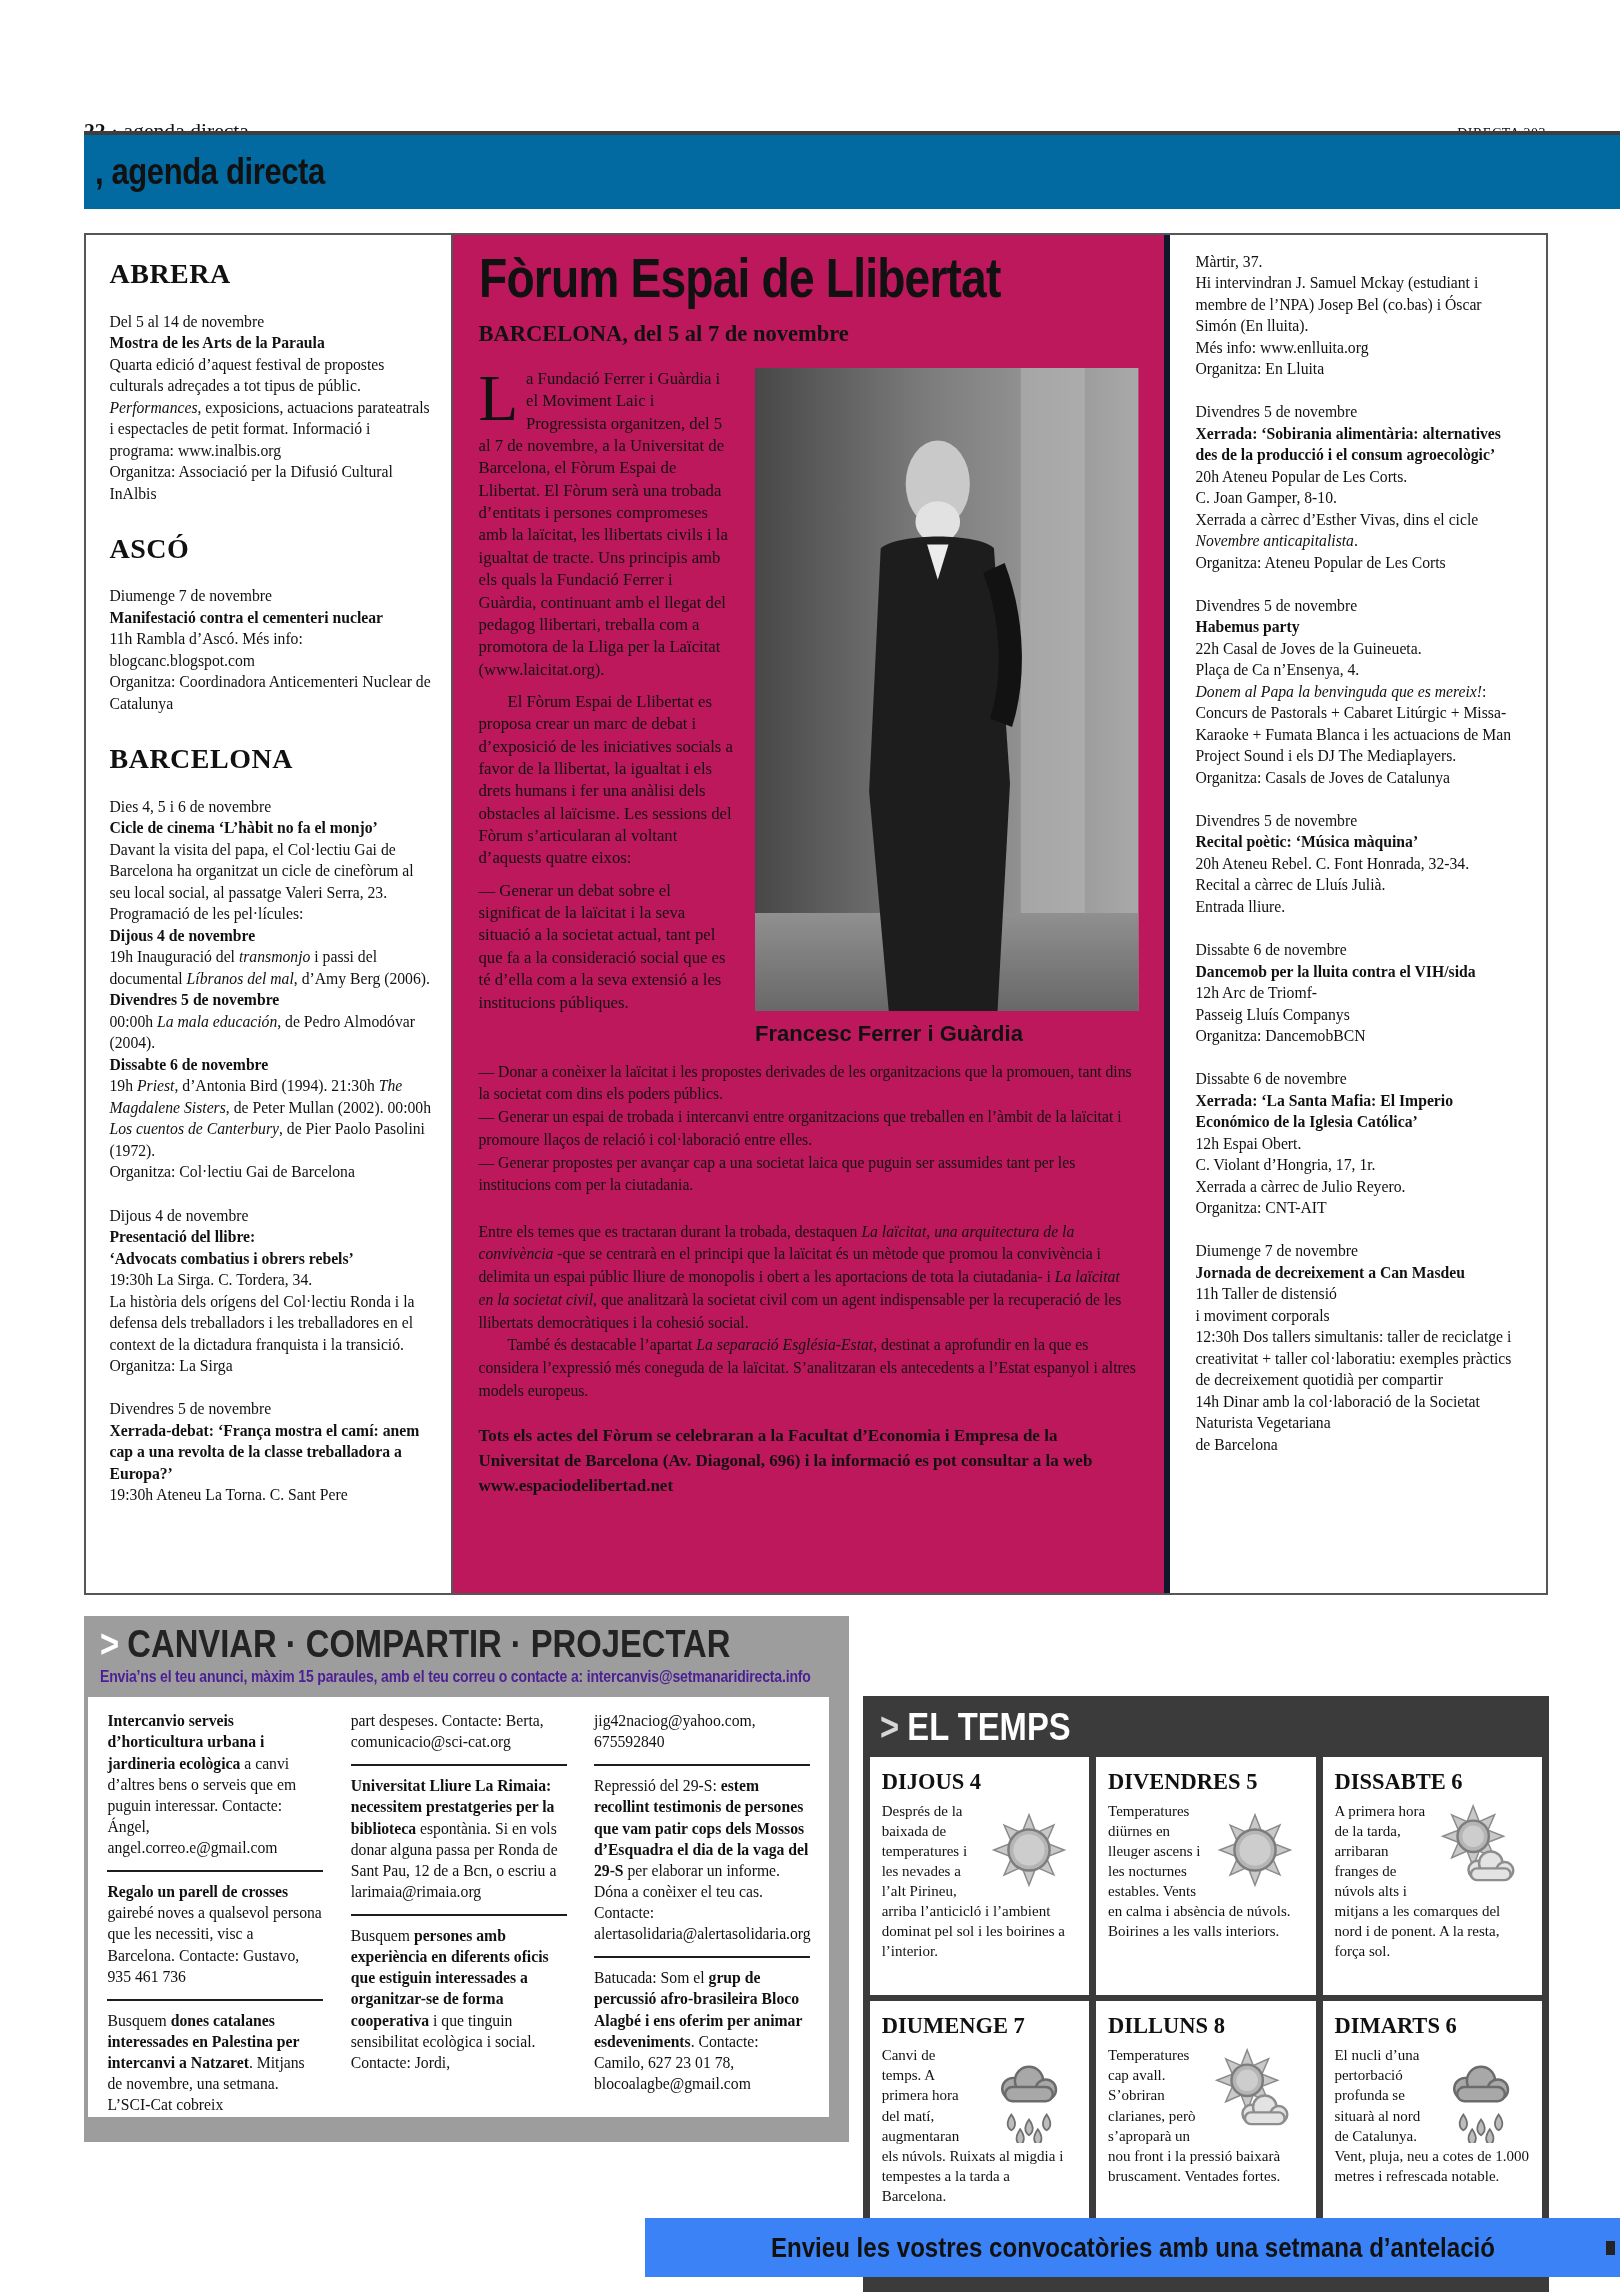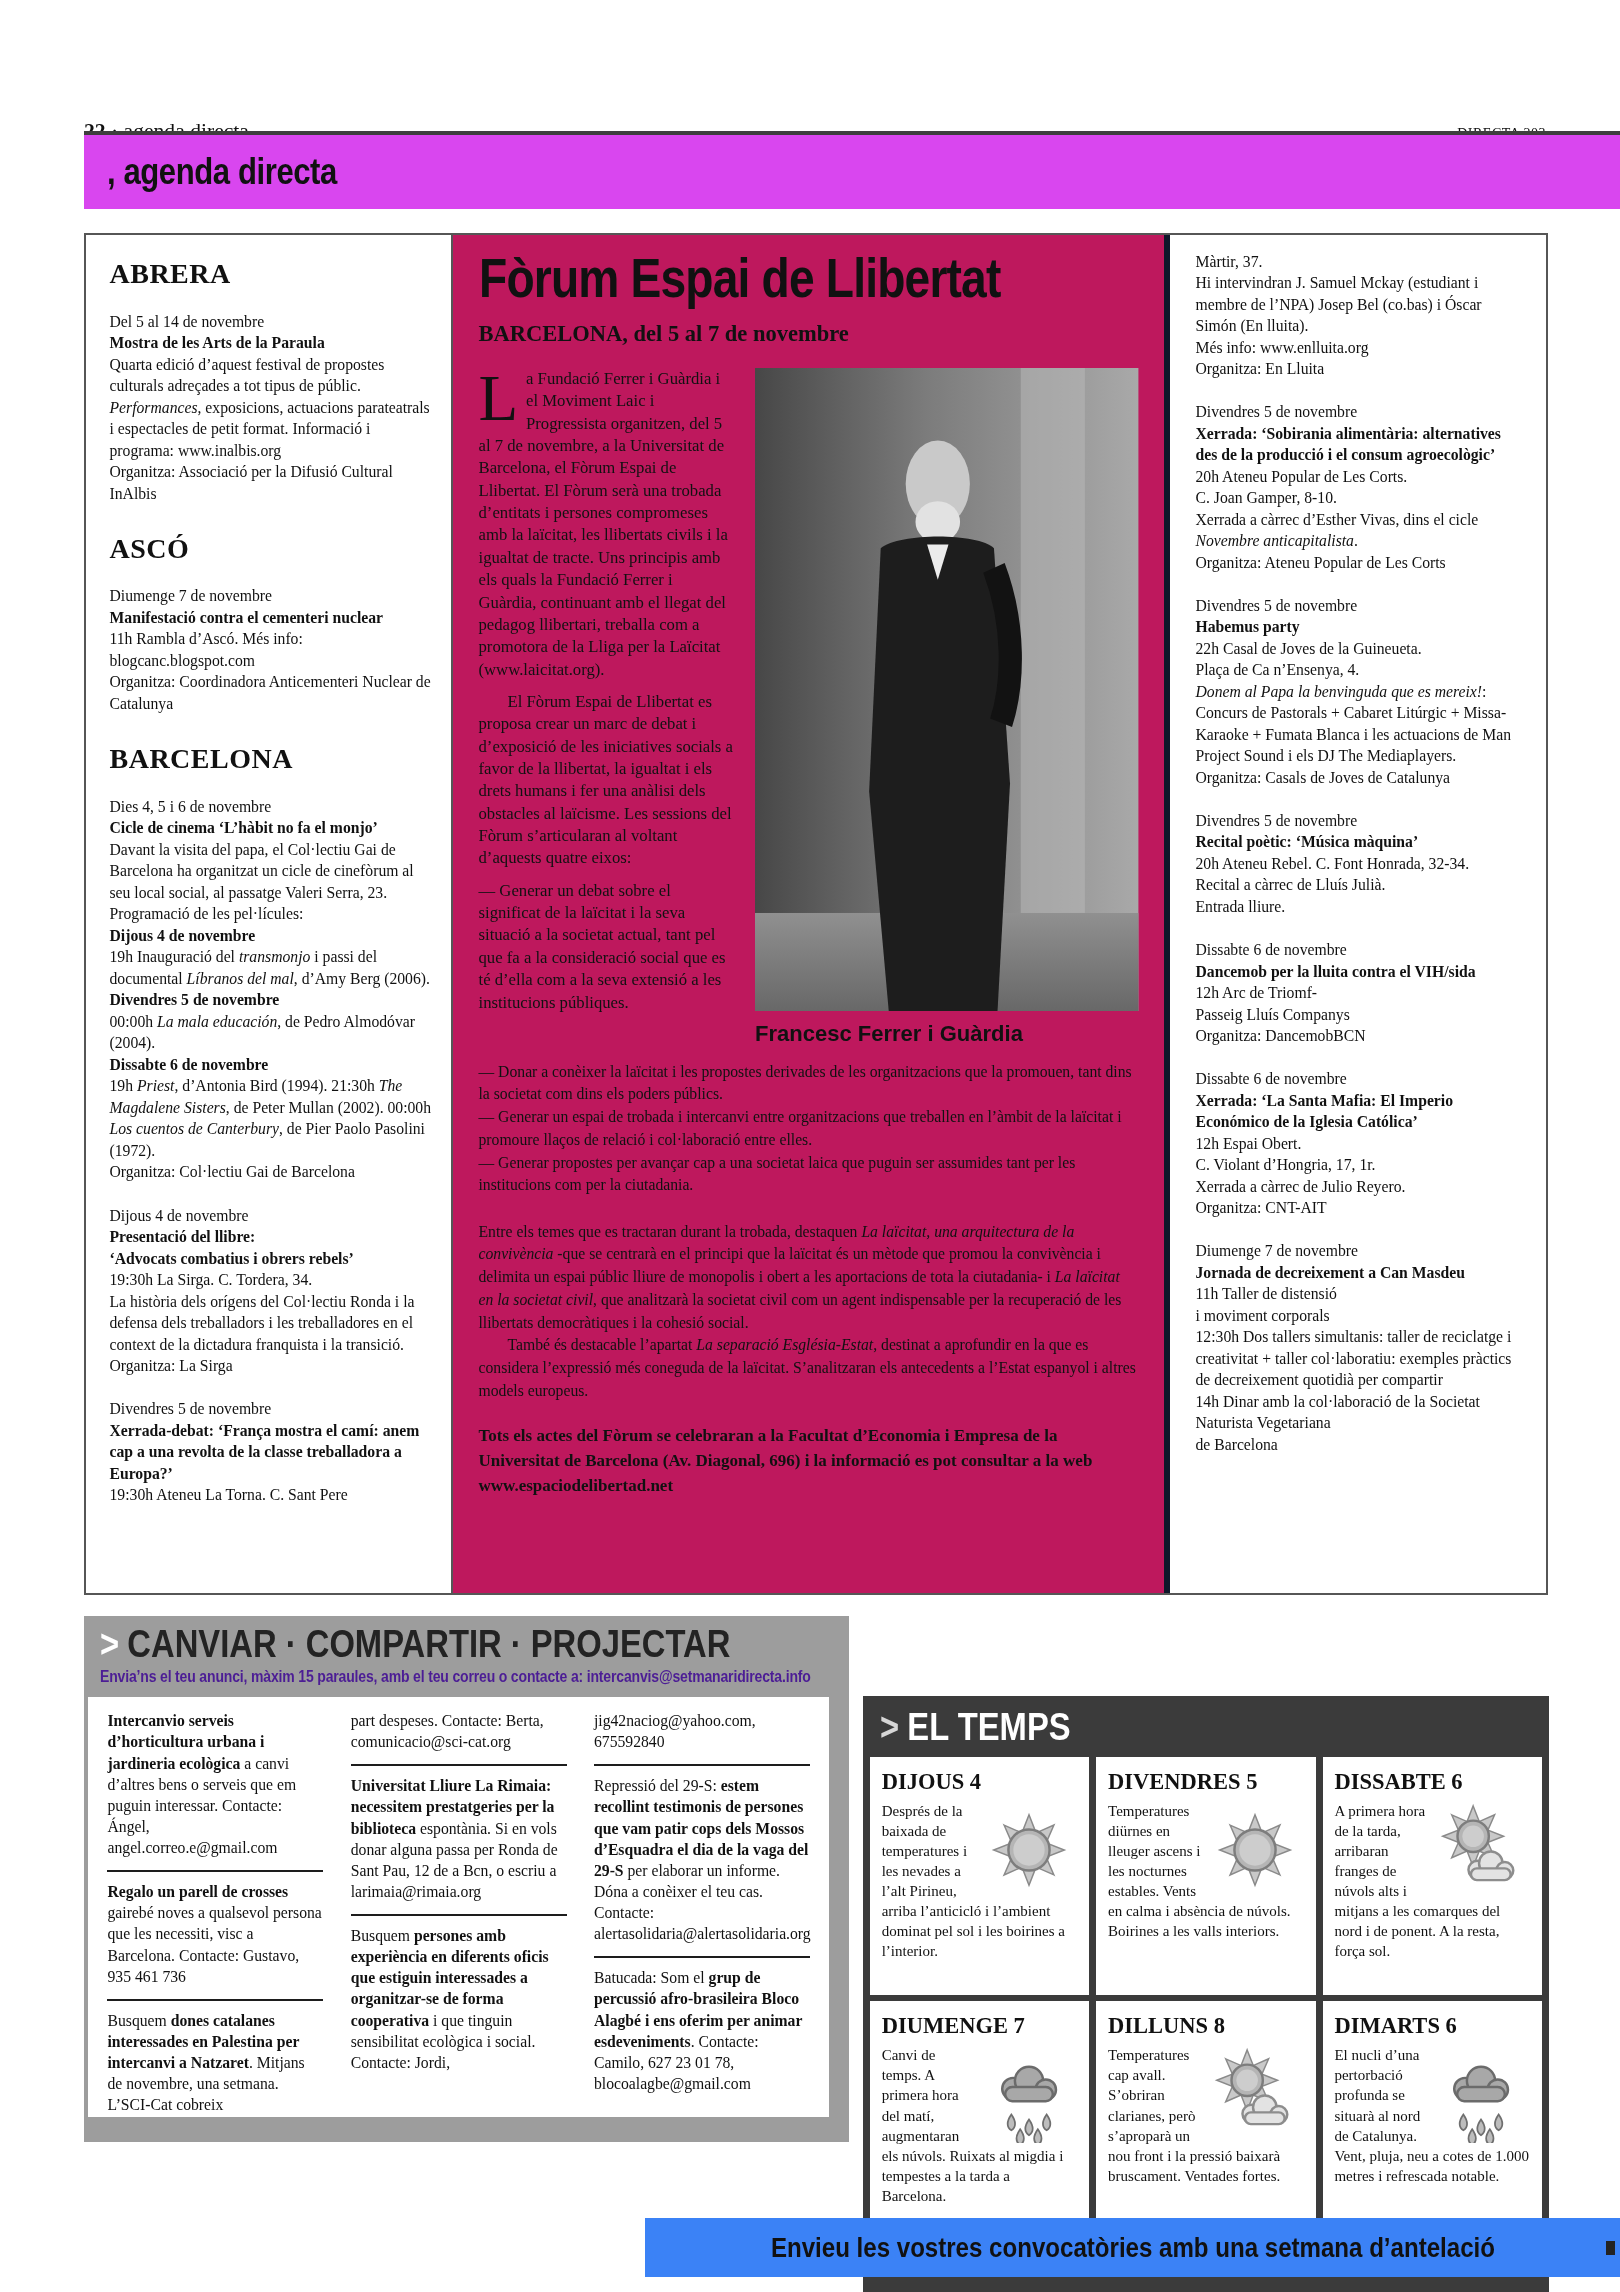--- a/index.html
+++ b/index.html
@@ -7,22 +7,22 @@
         font-family:"Liberation Serif","DejaVu Serif",serif;color:#111;}
   .cond{display:inline-block;transform:scaleX(.84);transform-origin:0 50%;white-space:nowrap;}
   .sans{font-family:"Liberation Sans","DejaVu Sans",sans-serif;}
 
   
   #top-header{position:absolute;left:84px;right:74px;top:82px;display:flex;
               justify-content:space-between;align-items:baseline;font-size:21.6px;}
   #top-header .pg{font-weight:bold;}
   #top-header .issue{font-size:14px;letter-spacing:0.5px;margin-top:44px;}
   #header-rule{position:absolute;left:84px;right:0;top:131px;height:3.9px;background:#3e3e3e;}
-  #title-bar{position:absolute;left:84px;right:0;top:135px;height:74px;background:#d946ef;
-             display:flex;align-items:center;padding-left:23px;}
+  #title-bar{position:absolute;left:84px;right:0;top:135px;height:74px;background:#0369a1;
+             display:flex;align-items:center;padding-left:11px;}
   #title-bar .t{font-weight:bold;font-size:37px;letter-spacing:-0.5px;}
 
   
   #main-box{position:absolute;left:84px;top:233px;width:1464px;height:1362px;
             border:2px solid #565656;display:flex;background:#fff;box-sizing:border-box;}
   .col{font-size:15.7px;line-height:1.37;}
   .col-left{width:367px;box-sizing:border-box;border-right:2px solid #565656;
             padding:15.7px 19.6px 0 23.5px;overflow:hidden;}
   .col-mid{width:717px;box-sizing:border-box;border-right:6px solid #0f172a;background:#be185d;
            padding:15.7px 25.5px 0;overflow:hidden;}

